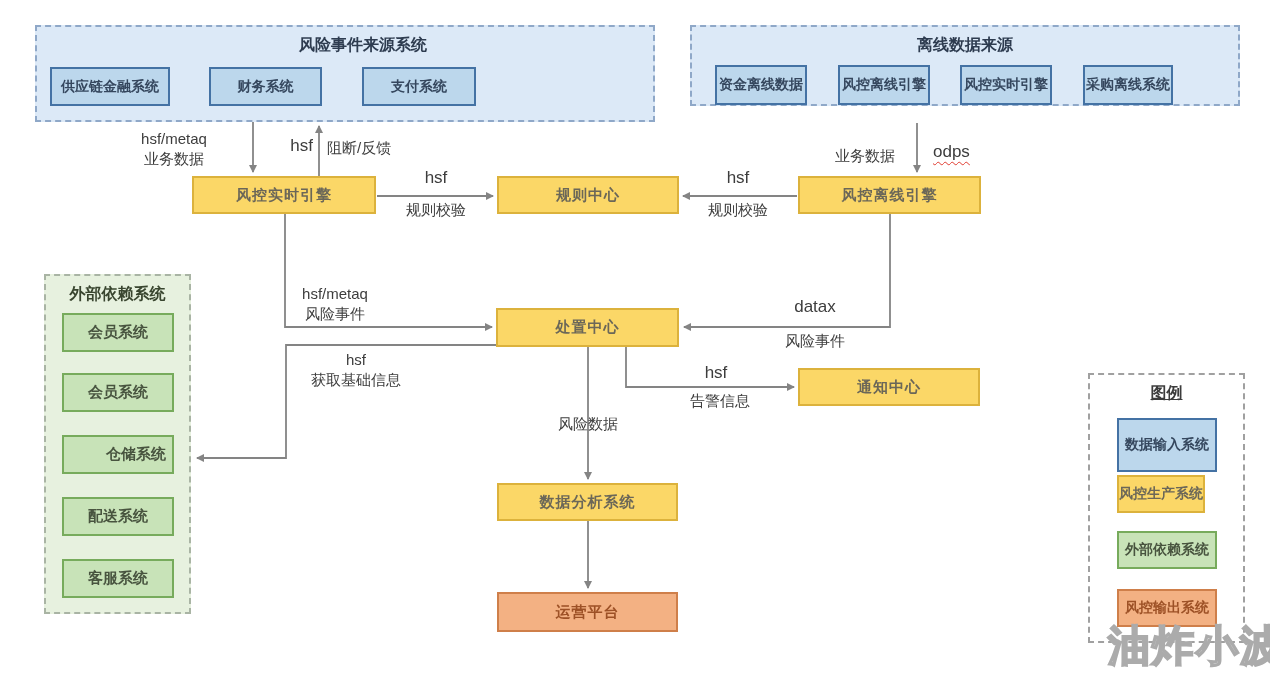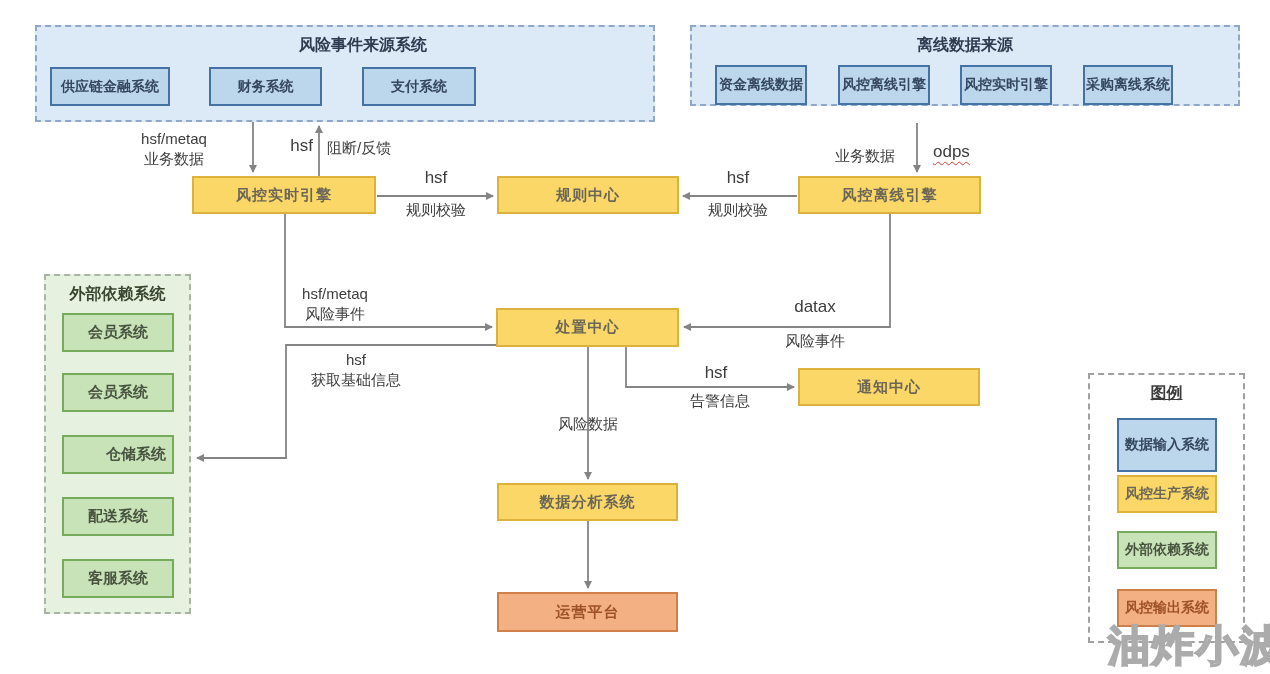--- a/index.html
+++ b/index.html
@@ -143,20 +143,20 @@
   </div>
 
   <div class="edge-label latin center" style="left:680px;top:363px;width:72px;">hsf</div>
   <div class="edge-label center" style="left:680px;top:391px;width:80px;">告警信息</div>
 
   <div class="edge-label center" style="left:548px;top:414px;width:80px;">风险数据</div>
 
   <div class="panel legend-panel" style="left:1088px;top:373px;width:157px;height:270px;">
     <div class="panel-title">图例</div>
     <div class="legend-box blue" style="left:27px;top:43px;width:100px;height:54px;">数据输入系统</div>
-    <div class="legend-box yellow" style="left:27px;top:100px;width:100px;height:38px;">风控生产系统</div>
+    <div class="legend-box yellow" style="left:27px;top:100px;width:88px;height:38px;">风控生产系统</div>
     <div class="legend-box green" style="left:27px;top:156px;width:100px;height:38px;">外部依赖系统</div>
     <div class="legend-box orange" style="left:27px;top:214px;width:100px;height:38px;">风控输出系统</div>
   </div>
 
   <div class="watermark">油炸小波</div>
 
 </div>
 
 </body></html>

